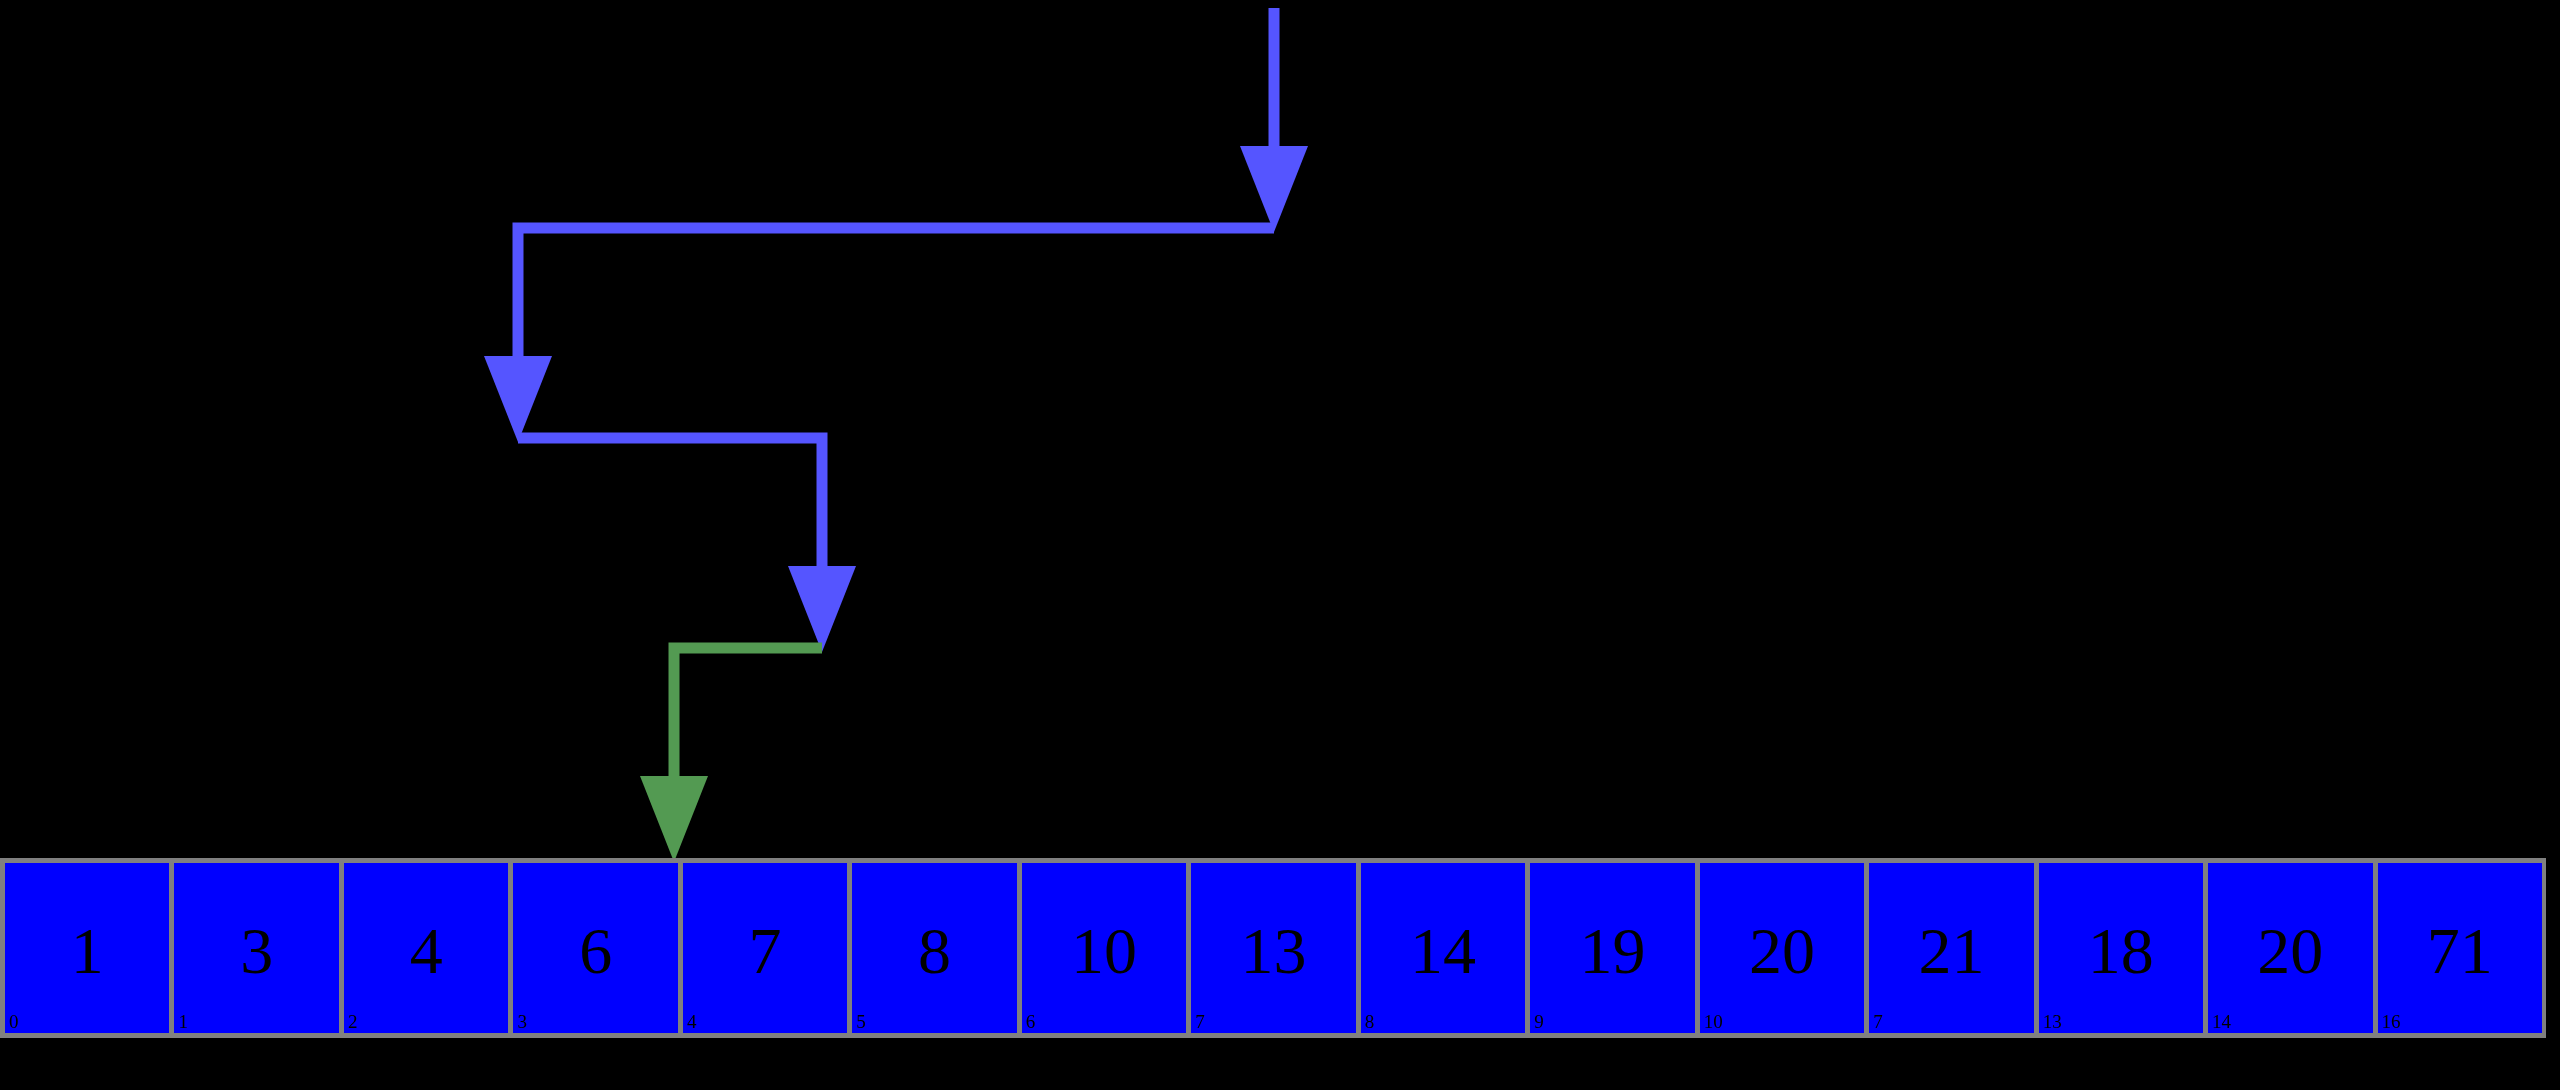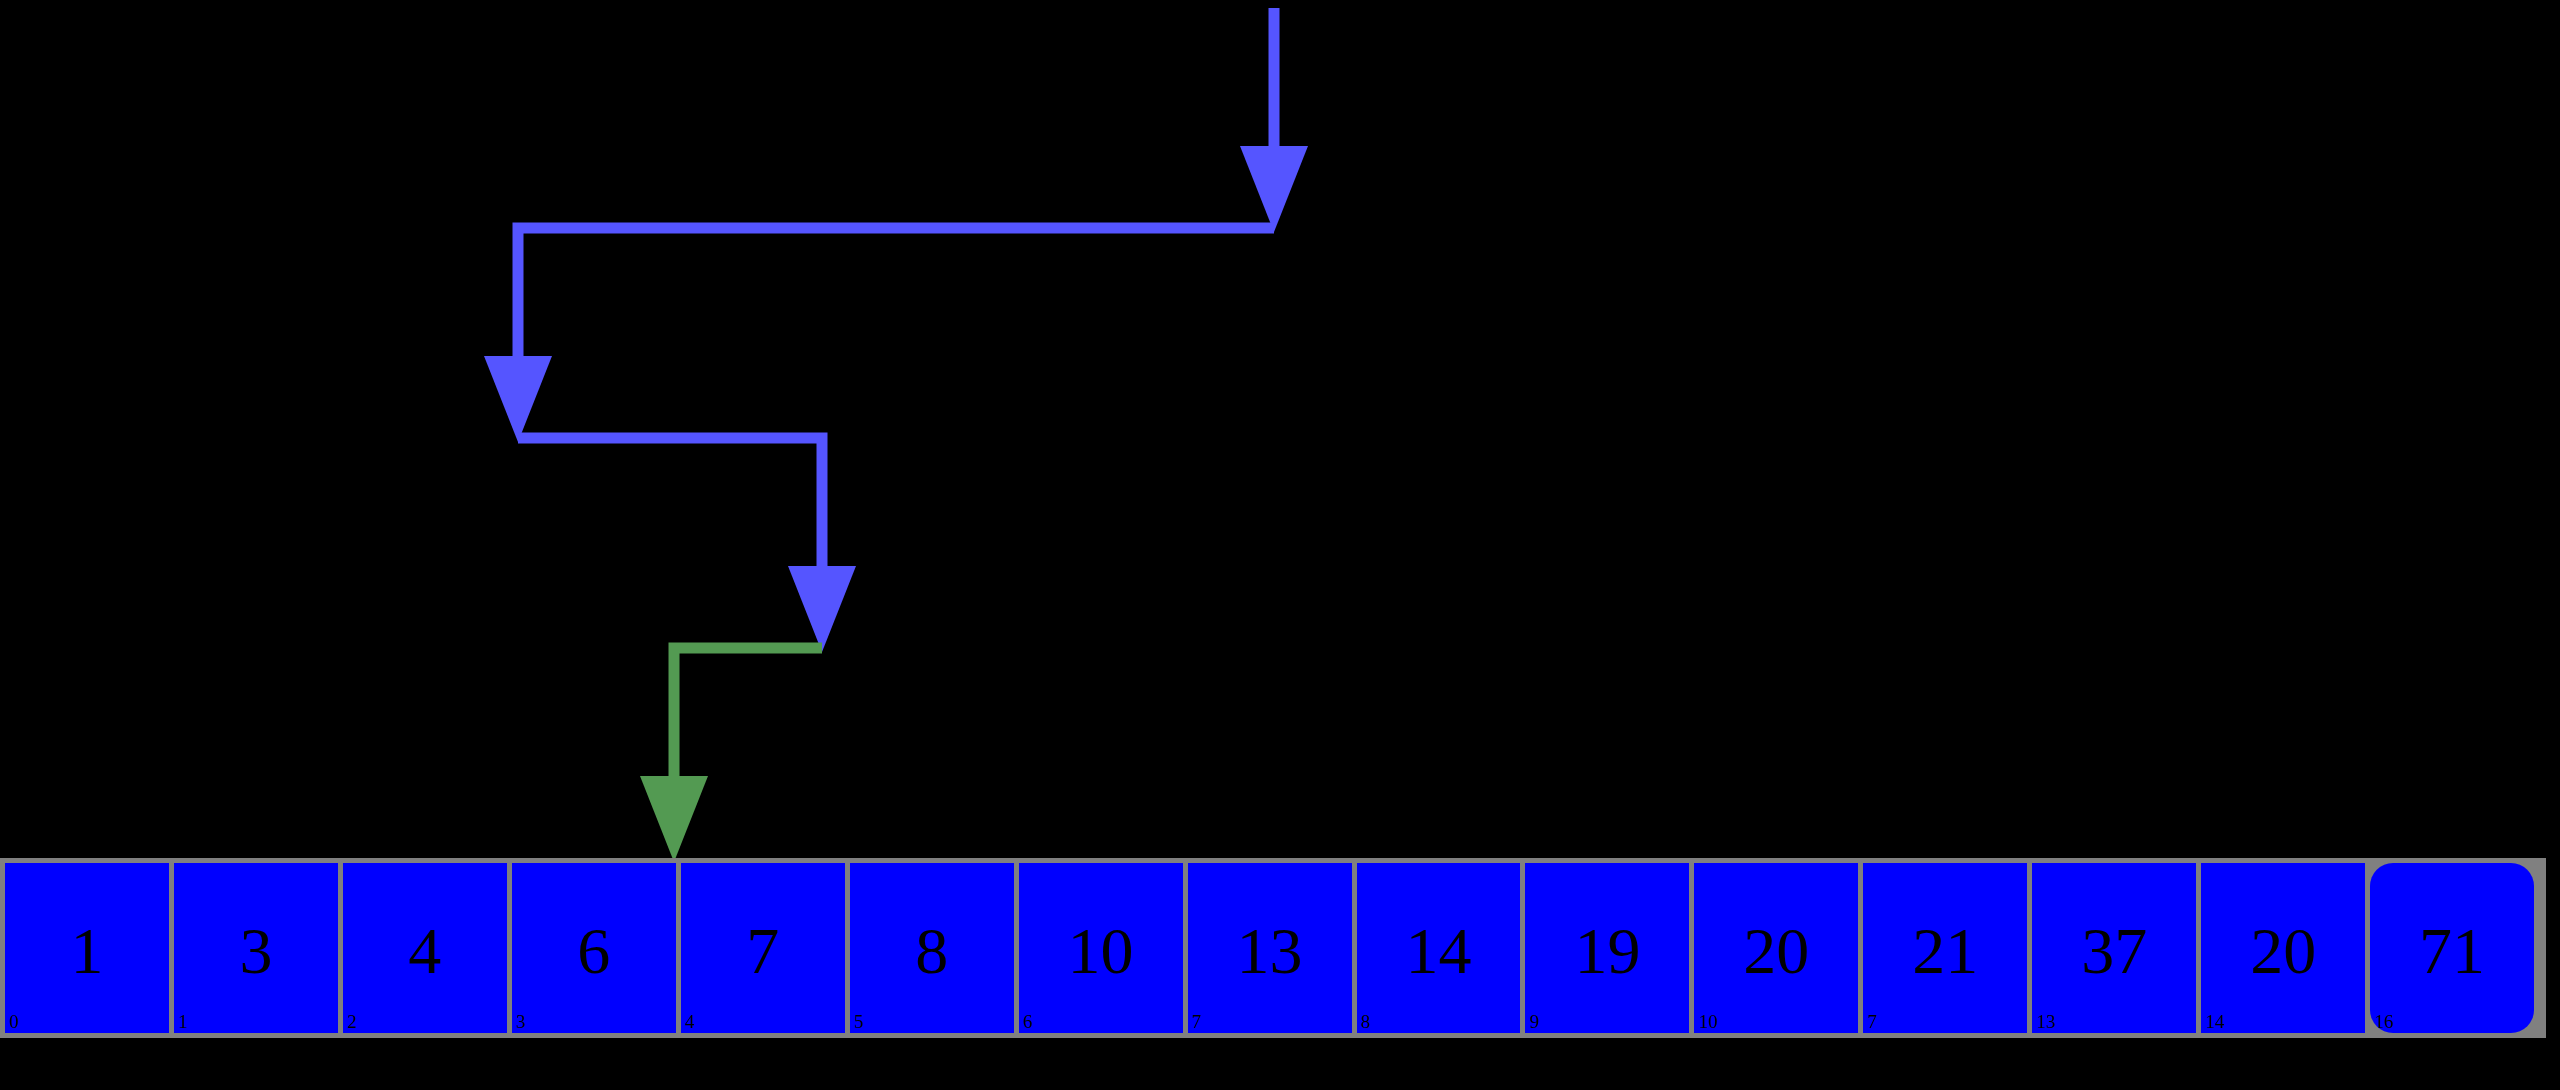--- a/index.html
+++ b/index.html
@@ -45,22 +45,21 @@
   .array-cell {
     position: relative;
     flex: 1 1 0;
     height: 100%;
     background: #0000ff;
     box-sizing: border-box;
     margin-right: 5px;
     overflow: hidden;
   }
   .array-cell:last-child {
-    margin-right: 8px;
-    border-radius: 23px;
+    margin-right: 0;
   }
   .cell-value {
     position: absolute;
     left: 0;
     right: 0;
     top: 50%;
     transform: translateY(-46%);
     text-align: center;
     font-size: 66px;
     line-height: 1;
@@ -149,21 +148,21 @@
     </div>
     <div class="array-cell">
       <span class="cell-value">20</span>
       <span class="cell-index">10</span>
     </div>
     <div class="array-cell">
       <span class="cell-value">21</span>
       <span class="cell-index">7</span>
     </div>
     <div class="array-cell">
-      <span class="cell-value">37</span>
+      <span class="cell-value">18</span>
       <span class="cell-index">13</span>
     </div>
     <div class="array-cell">
       <span class="cell-value">20</span>
       <span class="cell-index">14</span>
     </div>
     <div class="array-cell">
       <span class="cell-value">71</span>
       <span class="cell-index">16</span>
     </div>

